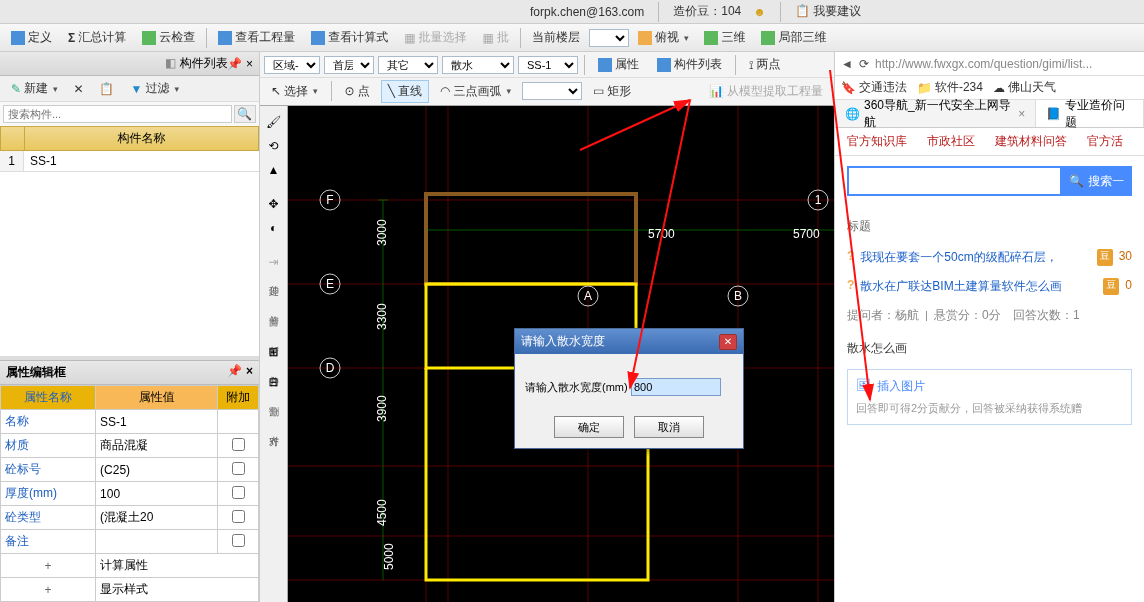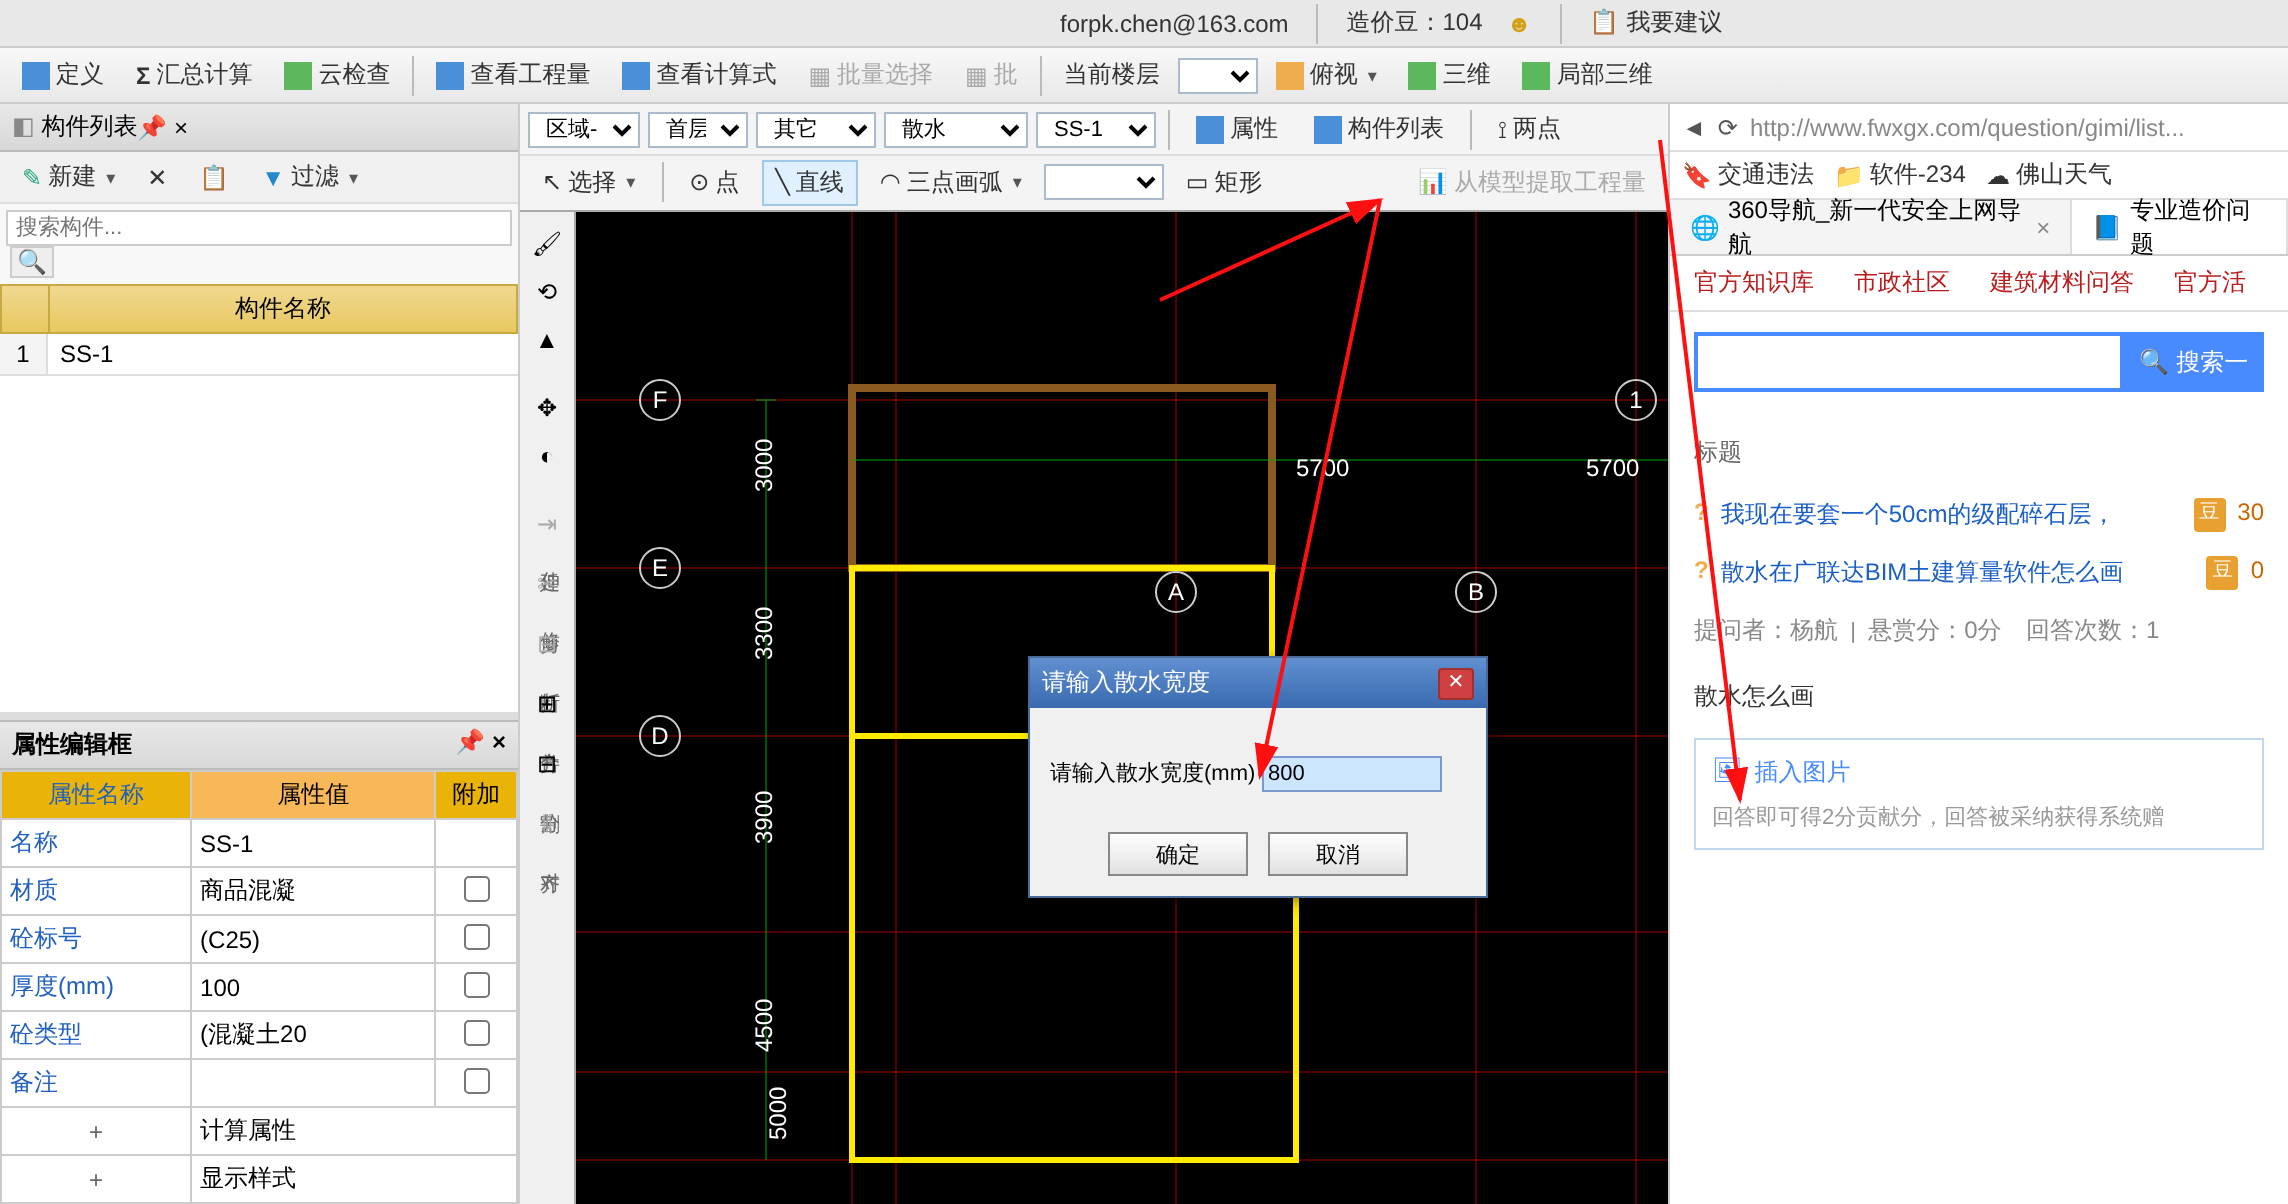--- a/index.html
+++ b/index.html
@@ -23,23 +23,23 @@
 .tool-drop { color: #555; font-size: 9px; margin-left: 2px; }
 .combo { border: 1px solid #abc; background: #fff; padding: 1px 4px; font-size: 11px; height: 18px; }
 
 
 .main-area { display: flex; height: calc(100% - 52px); }
 .left-pane { width: 260px; background: #f4f4f4; border-right: 1px solid #ccc; display: flex; flex-direction: column; }
 .center-pane { flex: 1; background: #000; position: relative; }
 .right-pane { width: 310px; background: #fff; border-left: 1px solid #ccc; overflow: hidden; }
 
 
-.panel-header { background: linear-gradient(#e8e8e8, #d8d8d8); padding: 3px 6px; border-bottom: 1px solid #bbb; font-size: 12px; display: flex; justify-content: flex-start; align-items: center; }
+.panel-header { background: linear-gradient(#e8e8e8, #d8d8d8); padding: 3px 6px; border-bottom: 1px solid #bbb; font-size: 12px; display: flex; justify-content: flex-end; align-items: center; }
 .panel-tools { height: 26px; background: #f0f0f0; display: flex; align-items: center; padding: 0 4px; gap: 2px; border-bottom: 1px solid #ddd; }
-.search-row { display: flex; padding: 3px; background: #f8f8f8; flex-direction: column; }
+.search-row { display: flex; padding: 3px; background: #f8f8f8; }
 .search-row input { flex: 1; border: 1px solid #ccc; padding: 2px 4px; font-size: 11px; }
 .search-btn { width: 22px; border: 1px solid #ccc; background: #eee; margin-left: 2px; cursor: pointer; }
 
 .grid-header { display: flex; background: linear-gradient(#f0d890,#e8c860); border: 1px solid #c8a840; font-size: 11px; }
 .grid-header .gh-num { width: 24px; padding: 3px; text-align: center; border-right: 1px solid #c8a840; }
 .grid-header .gh-name { flex: 1; padding: 3px; text-align: center; }
 .grid-row { display: flex; background: #fff; border-bottom: 1px solid #ddd; font-size: 11px; }
 .grid-row .gr-num { width: 24px; padding: 3px; text-align: center; background: #f4f4f4; border-right: 1px solid #ddd; }
 .grid-row .gr-name { flex: 1; padding: 3px 6px; }
 .grid-body { flex: 1; background: #fff; overflow: auto; min-height: 80px; }

